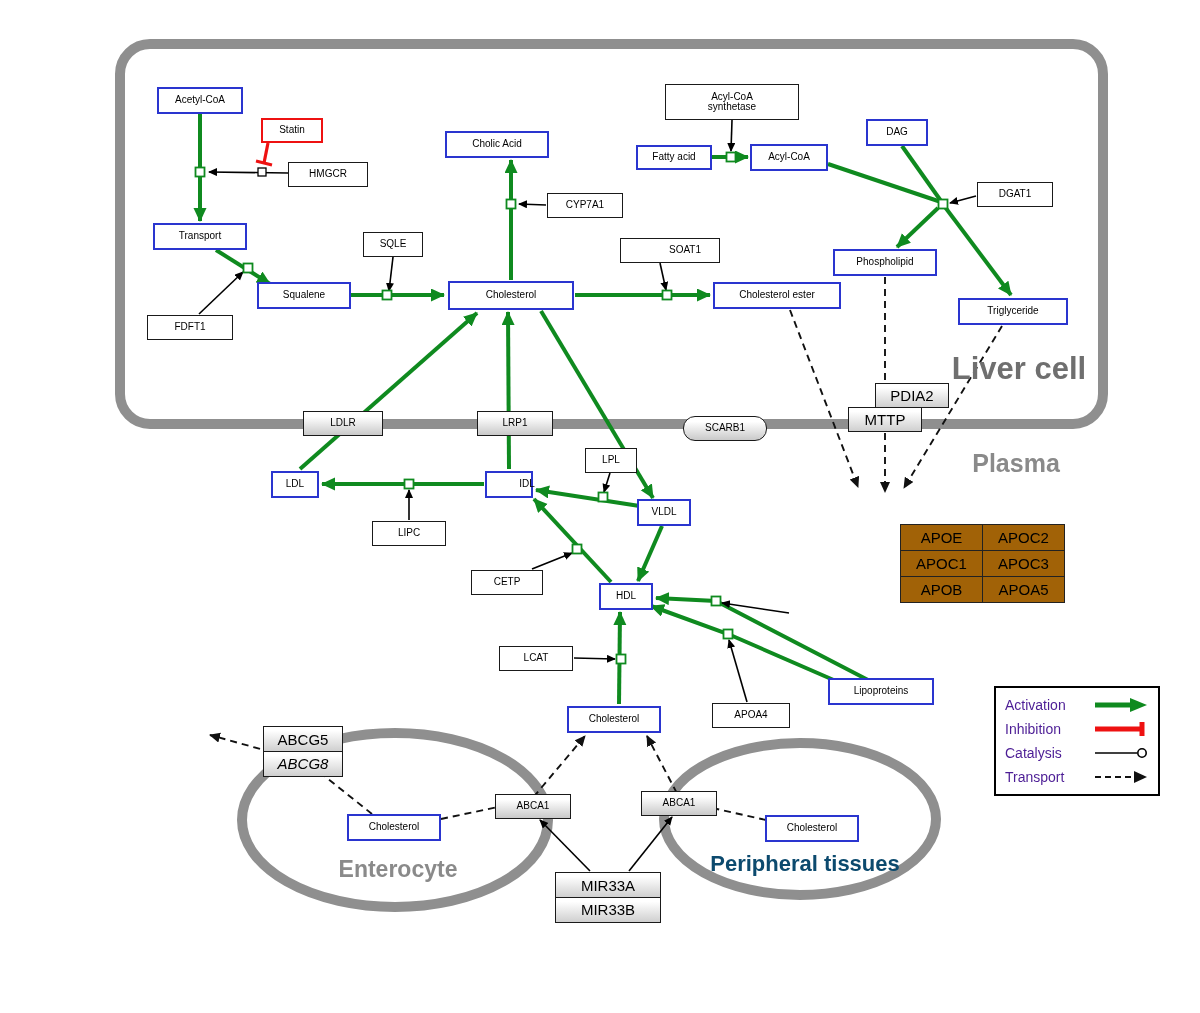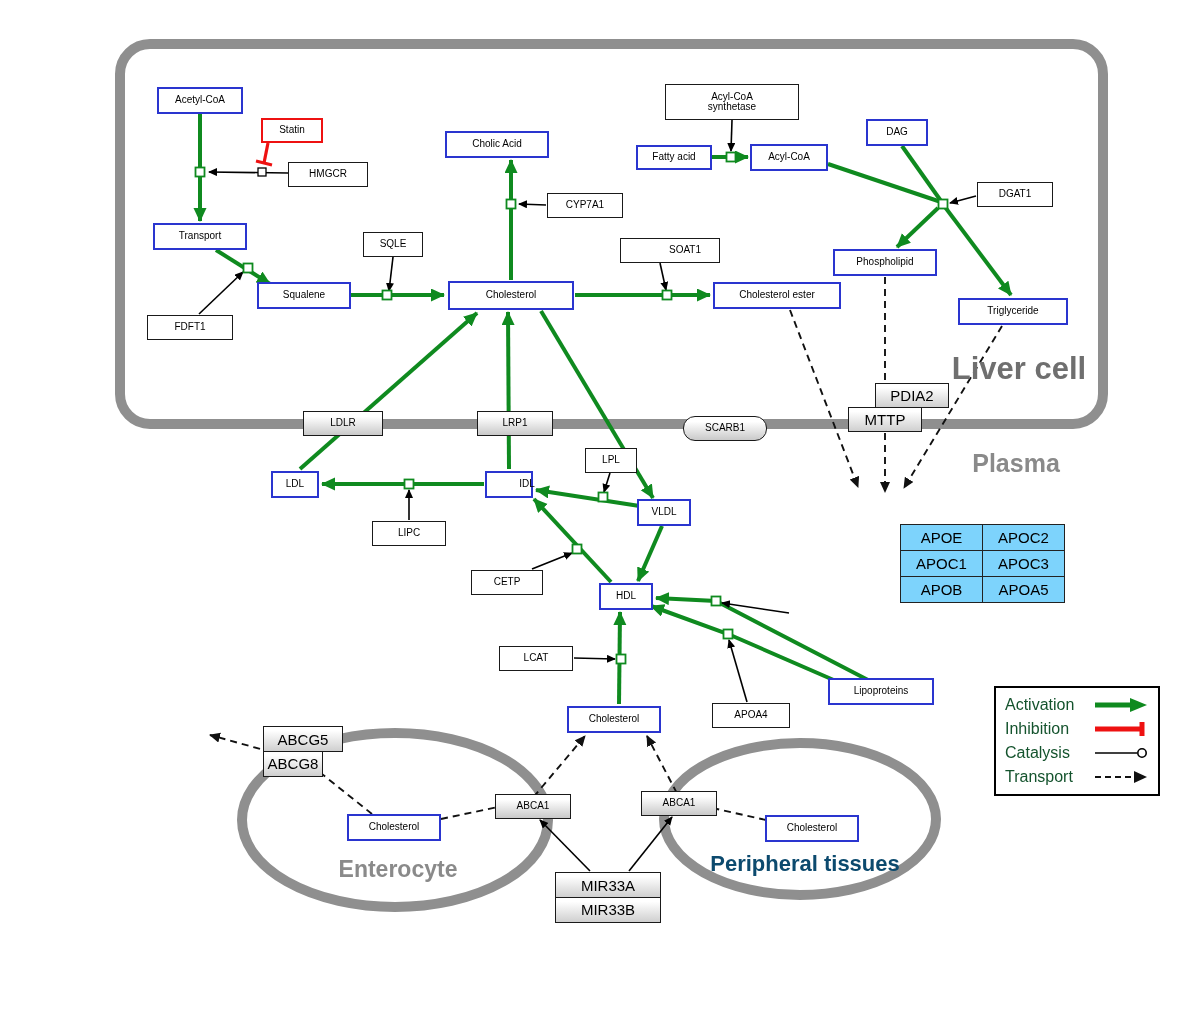--- a/index.html
+++ b/index.html
@@ -14,30 +14,30 @@
   .metabolite{border:2.6px solid var(--metab,#2a35cf)}
   .enzyme{border:1.4px solid var(--enz,#1a1a1a)}
   .membrane{border:1.4px solid var(--enz,#1a1a1a);background:linear-gradient(#ffffff 20%,#c9c9c9)}
   .inhibitor{border:2.6px solid var(--inh,#e11)}
   .stack{position:absolute;display:flex;flex-direction:column}
   .stack-row{box-sizing:border-box;border:1.3px solid var(--enz,#1a1a1a);margin-top:-1.3px;
     background:linear-gradient(#ffffff 15%,#cfcfcf);display:flex;align-items:center;justify-content:center;
     font-size:15px;white-space:nowrap}
   .stack-row:first-child{margin-top:0}
   .apo-table{position:absolute;display:grid;gap:1px;background:#222;border:1.4px solid #222}
-  .table-cell{background:#7dd3fc;display:flex;align-items:center;justify-content:center;font-size:15px}
+  .table-cell{background:#a16207;display:flex;align-items:center;justify-content:center;font-size:15px}
   .comp-label{position:absolute;transform:translate(-50%,-50%);font-weight:bold;z-index:2;white-space:nowrap}
   .liver-label{left:1019px;top:369px;font-size:31px;color:#6f6f6f}
   .plasma-label{left:1016px;top:463px;font-size:25px;color:#8a8a8a}
   .enterocyte-label{left:398px;top:869px;font-size:23px;color:#8a8a8a}
   .peripheral-label{left:805px;top:864px;font-size:22px;color:#0c4a6e}
   #legend{position:absolute;left:994px;top:686px;width:166px;box-sizing:border-box;border:2.4px solid #000;
     background:#fff;z-index:3;padding:7px 9px;display:flex;flex-direction:column;gap:4px}
   .legend-row{display:flex;align-items:center;justify-content:space-between;height:20px}
-  .legend-label{font-size:16px;color:#14532d}
+  .legend-label{font-size:14px;color:#4c1d95}
 </style>
 </head>
 <body>
 
 <div id="canvas">
   <svg id="edge-svg" width="1200" height="1013">
       <defs>
         <marker id="m-act" markerUnits="userSpaceOnUse" markerWidth="16" markerHeight="15" refX="13" refY="6.5" orient="auto">
           <path d="M0,0 L14,6.5 L0,13 Z" fill="#0f8a1f"></path>
         </marker>
@@ -153,21 +153,21 @@
       <div class="apo-table" style="left: 900px; top: 523.5px; grid-template-columns: repeat(2, 81px); grid-auto-rows: 25px;">
         <div class="table-cell">APOE</div>
         <div class="table-cell">APOC2</div>
         <div class="table-cell">APOC1</div>
         <div class="table-cell">APOC3</div>
         <div class="table-cell">APOB</div>
         <div class="table-cell">APOA5</div>
       </div>
       <div class="stack" style="left: 263px; top: 726px;">
         <div class="stack-row" style="width: 80px; height: 26px;">ABCG5</div>
-        <div class="stack-row" style="width: 60px; height: 26px;">ABCG8</div>
+        <div class="stack-row" style="width: 80px; height: 26px; font-style: italic;">ABCG8</div>
       </div>
       <div class="node metabolite" style="left: 347px; top: 813.5px; width: 94px; height: 27px;">Cholesterol</div>
       <div class="node membrane" style="left: 495px; top: 793.5px; width: 76px; height: 25px;">ABCA1</div>
       <div class="node membrane" style="left: 641px; top: 790.5px; width: 76px; height: 25px;">ABCA1</div>
       <div class="node metabolite" style="left: 765px; top: 814.5px; width: 94px; height: 27px;">Cholesterol</div>
       <div class="stack" style="left: 555px; top: 872px;">
         <div class="stack-row" style="width: 106px; height: 26px;">MIR33A</div>
         <div class="stack-row" style="width: 106px; height: 26px;">MIR33B</div>
       </div>
     </div>

